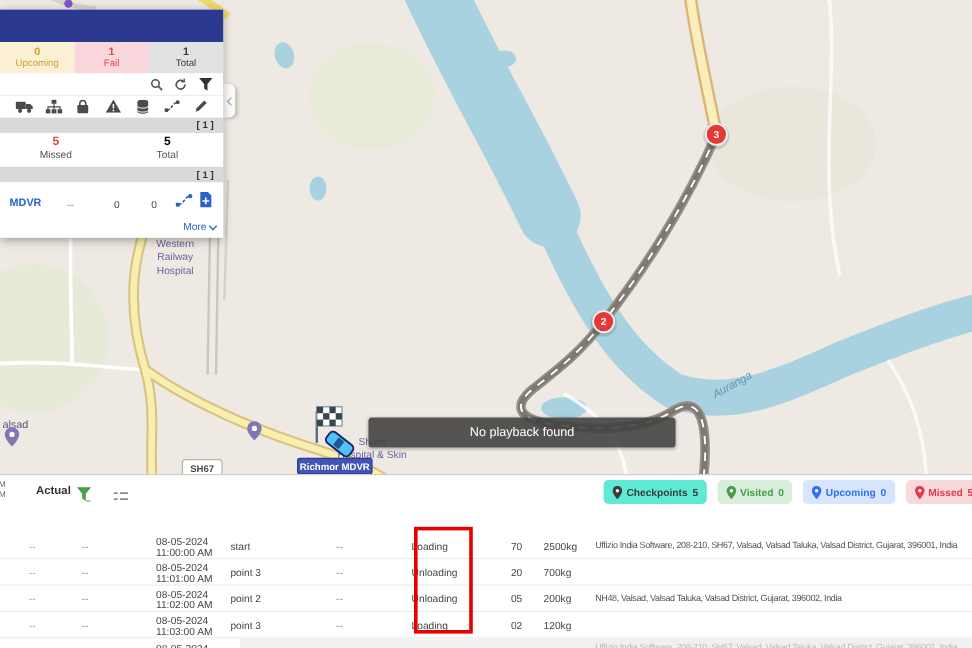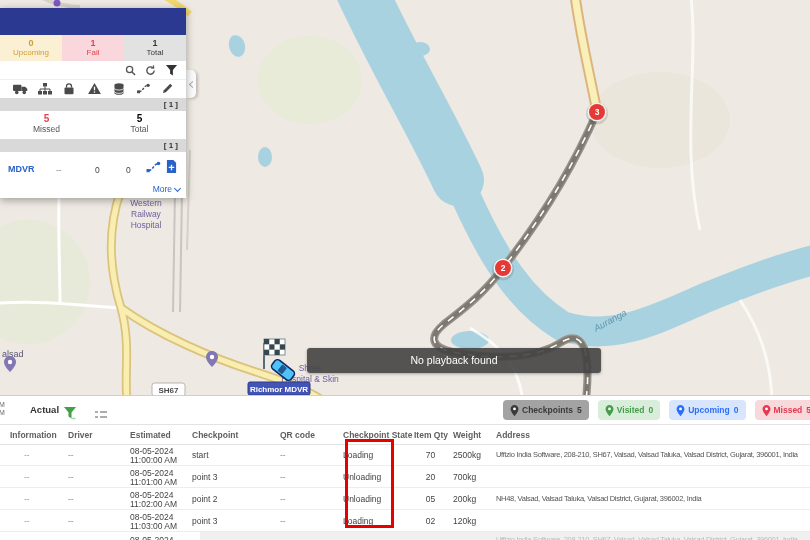--- a/index.html
+++ b/index.html
@@ -1,21 +1,21 @@
 <!DOCTYPE html>
 <html><head>
 <meta charset="utf-8">
 <style>
   html,body{margin:0;padding:0;}
   body{width:810px;height:540px;overflow:hidden;position:relative;background:#eee9e2;
        font-family:"Liberation Sans", sans-serif;}
   #map-svg{position:absolute;left:0;top:0;z-index:1;}
   .poi-label{fill:#6e5f9e;font-size:8.5px;}
   
-  .toast{position:absolute;left:307px;top:348px;width:294px;height:25px;line-height:25px;
+  .toast{position:absolute;left:307px;top:348px;width:256px;height:25px;line-height:25px;
          background:rgba(66,66,66,.9);color:#fff;font-size:10.5px;text-align:center;
          border-radius:3px;z-index:6;box-shadow:0 1px 3px rgba(0,0,0,.3);}
   
   .panel{position:absolute;left:0;top:8px;width:186px;z-index:10;background:#fff;
          box-shadow:0 2px 8px rgba(0,0,0,.35);font-size:9px;}
   .p-header{height:27px;background:#2b3990;}
   .p-tabs{display:flex;height:26px;}
   .p-tab{flex:1;text-align:center;padding-top:3px;cursor:pointer;}
   .p-tab .v{font-weight:bold;font-size:9px;}
   .p-tab .l{font-size:8px;}
@@ -53,21 +53,21 @@
           border-top:1px solid #cfcfcf;z-index:10;}
   .toolbar{position:relative;height:28px;}
   .cutlabels{position:absolute;left:-1px;top:5px;font-size:7px;line-height:8px;color:#666;}
   .actual{position:absolute;left:30px;top:8px;font-size:9.5px;font-weight:bold;color:#333;}
   .tb-funnel{position:absolute;left:63px;top:7px;cursor:pointer;}
   .tb-list{position:absolute;left:95px;top:9px;cursor:pointer;}
   .badges{position:absolute;left:503px;top:4px;display:flex;gap:9px;white-space:nowrap;}
   .badge{display:flex;align-items:center;gap:3px;height:20px;padding:0 7px;border-radius:4px;
          font-size:8.5px;font-weight:bold;cursor:pointer;}
   .badge .val{margin-left:1px;}
-  .b-gray{background:#a3a3a3;color:#3a3a3a;}
+  .b-gray{background:#5eead4;color:#3a3a3a;}
   .b-green{background:#d8edda;color:#449d48;}
   .b-blue{background:#d8e6fd;color:#2d6ff7;}
   .b-red{background:#f7d8db;color:#e5394f;}
   .tgrid{display:grid;grid-template-columns:68px 62px 62px 88px 63px 71px 39px 43px 1fr;}
   .thead{position:absolute;top:28px;left:0;right:0;height:19px;border-top:1px solid #e3e3e3;
          border-bottom:1px solid #e3e3e3;align-items:center;}
   .thead .cell{font-size:8.5px;font-weight:bold;color:#5f5f5f;white-space:nowrap;}
   .thead .cell:first-child{padding-left:10px;}
   .rows{position:absolute;top:48px;left:0;right:0;}
   .trow{height:21px;border-bottom:1px solid #ededed;align-items:center;cursor:pointer;}
@@ -342,31 +342,20 @@
             <path d="M5,0 C2.2,0 0,2.2 0,5 c0,3.8 5,9 5,9 s5,-5.2 5,-9 C10,2.2 7.8,0 5,0 z" fill="currentColor"></path>
             <circle cx="5" cy="5" r="1.8" fill="#fff"></circle>
           </svg>
         <span>Missed</span>
           <span class="val">5</span>
       </div>
 
     </div>
   </div>
 
-  <div class="thead tgrid">
-    <div class="cell">Information</div>
-    <div class="cell">Driver</div>
-    <div class="cell">Estimated</div>
-    <div class="cell">Checkpoint</div>
-    <div class="cell">QR code</div>
-    <div class="cell">Checkpoint State</div>
-    <div class="cell">Item Qty</div>
-    <div class="cell">Weight</div>
-    <div class="cell">Address</div>
-  </div>
 
   <div class="rows">
     <div class="trow tgrid">
       <div class="cell c-info">--</div>
       <div class="cell c-dash">--</div>
       <div class="cell c-est">
           <div>08-05-2024</div>
           <div>11:00:00 AM</div>
         </div>
       <div class="cell">start</div>

